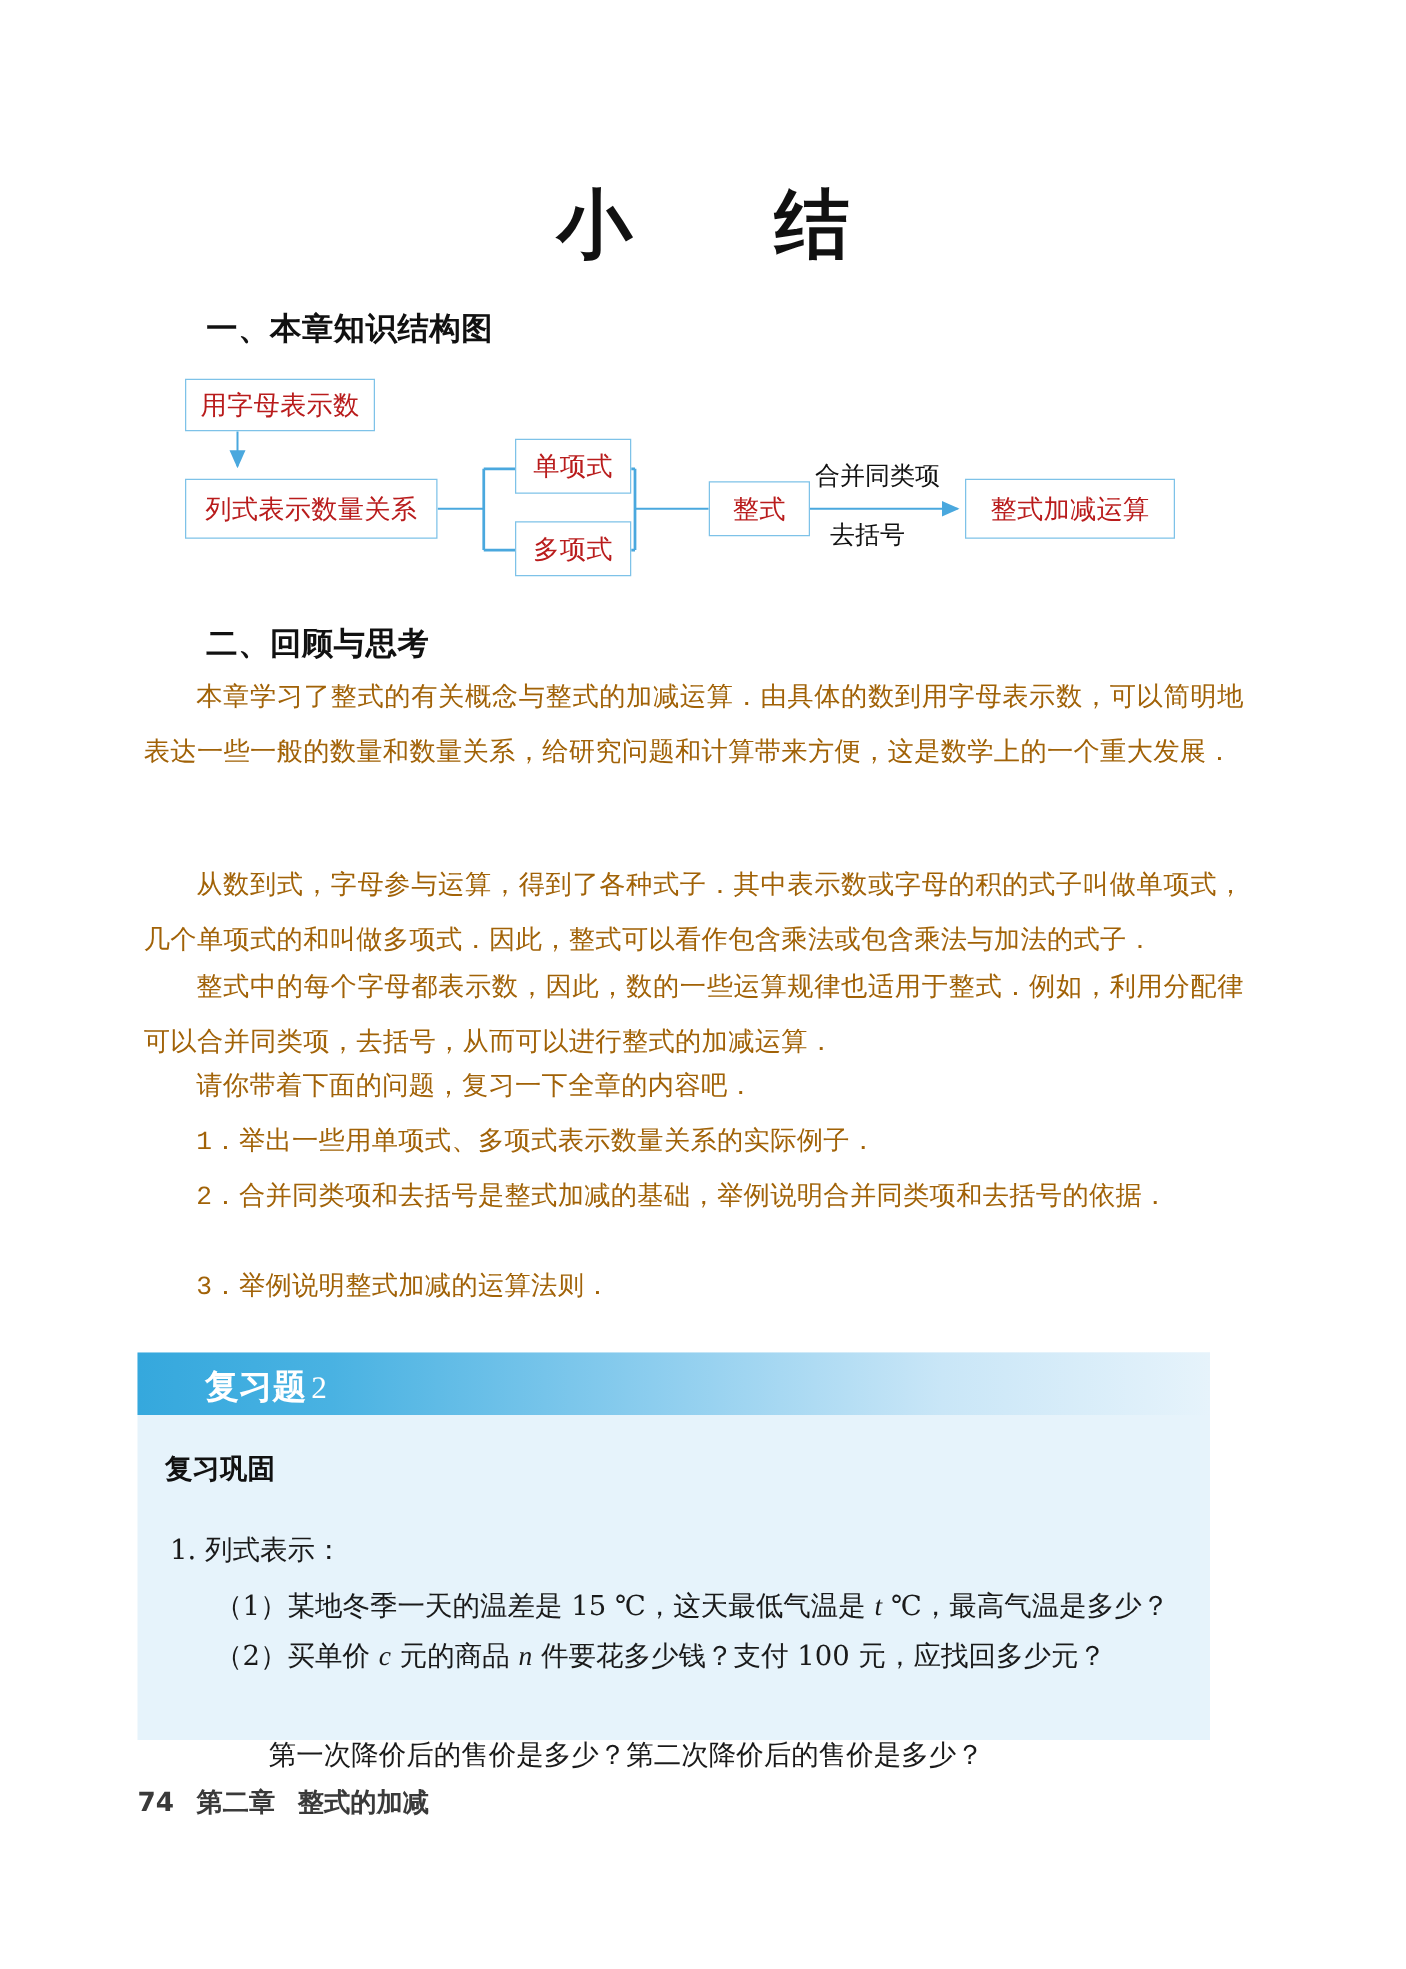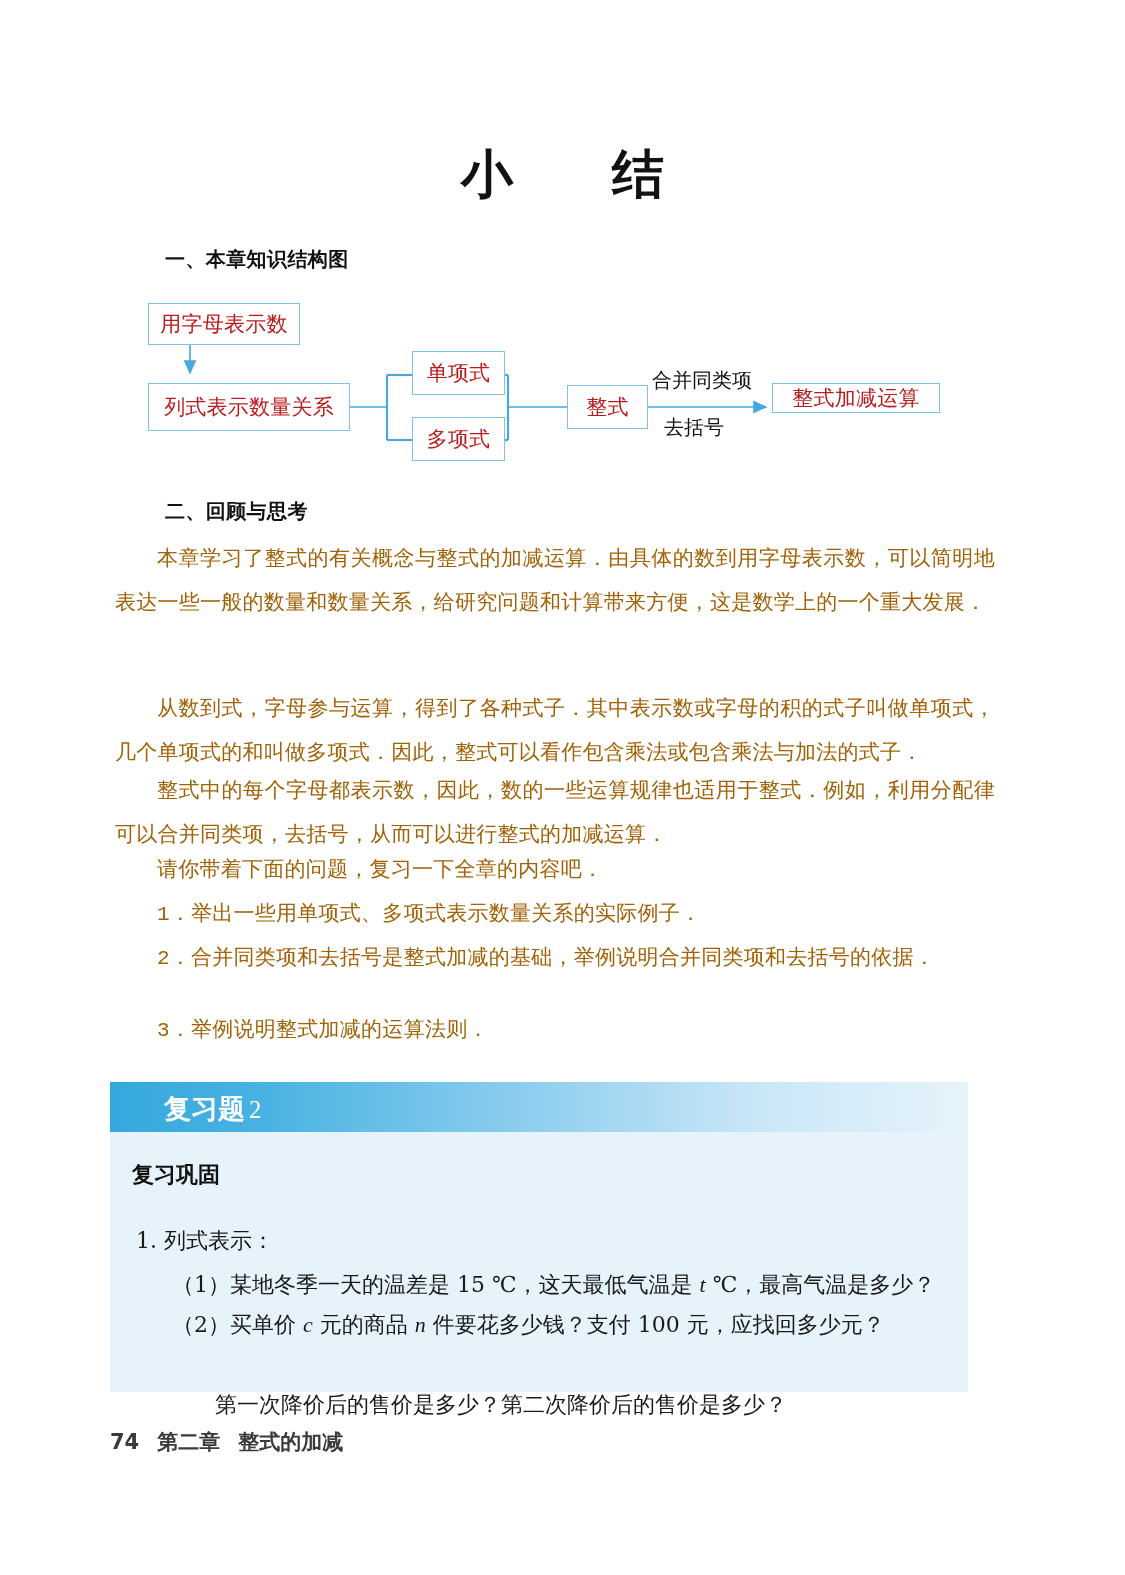--- a/index.html
+++ b/index.html
@@ -17,32 +17,32 @@
   }
 
   
   .page-title {
     position: absolute;
     left: 0;
     top: 140px;
     width: 1125px;
     text-align: center;
     font-family: Liberation Serif, serif;
-    font-size: 52px;
+    font-size: 60px;
     font-weight: 600;
     letter-spacing: 0.45em;
     text-indent: 0.45em;
     color: #111;
   }
 
   
   .sec-heading {
     position: absolute;
     font-family: "DejaVu Sans", "Liberation Sans", sans-serif;
-    font-size: 20px;
+    font-size: 25px;
     font-weight: bold;
     color: #111;
     letter-spacing: 0.02em;
     white-space: nowrap;
   }
   #heading-1 { left: 165px; top: 246px; }
   #heading-2 { left: 165px; top: 498px; }
 
   
   .flow {
@@ -204,21 +204,21 @@
   <div class="fbox" id="fb-letters" style="left:8px; top:8px; width:152px; height:42px;">用字母表示数</div>
 
   <div class="fbox" id="fb-relation" style="left:8px; top:88px; width:202px; height:48px;">列式表示数量关系</div>
 
   <div class="fbox" id="fb-monomial" style="left:272px; top:56px; width:93px; height:44px;">单项式</div>
 
   <div class="fbox" id="fb-polynomial" style="left:272px; top:122px; width:93px; height:44px;">多项式</div>
 
   <div class="fbox" id="fb-integral" style="left:427px; top:90px; width:81px; height:44px;">整式</div>
 
-  <div class="fbox" id="fb-addsub" style="left:632px; top:88px; width:168px; height:30px;">整式加减运算</div>
+  <div class="fbox" id="fb-addsub" style="left:632px; top:88px; width:168px; height:48px;">整式加减运算</div>
 
   <div class="flabel" style="left:512px; top:72px;">合并同类项</div>
 
   <div class="flabel" style="left:524px; top:119px;">去括号</div>
 </div>
 
 <div class="sec-heading" id="heading-2">二、回顾与思考</div>
 
 <div class="para indent" style="top:538px;">本章学习了整式的有关概念与整式的加减运算．由具体的数到用字母表示数，可以简明地表达一些一般的数量和数量关系，给研究问题和计算带来方便，这是数学上的一个重大发展．</div>
 

